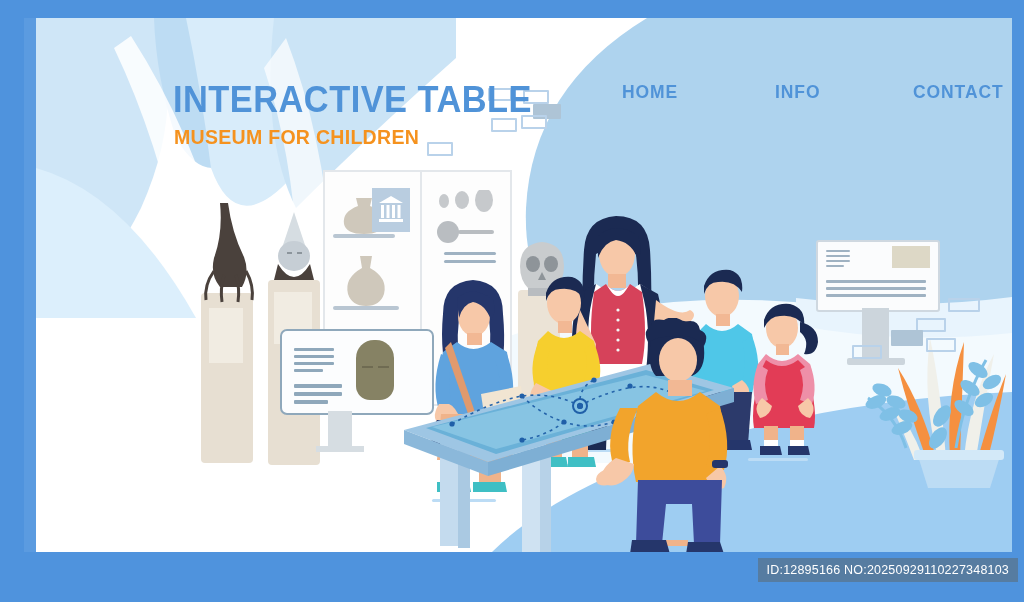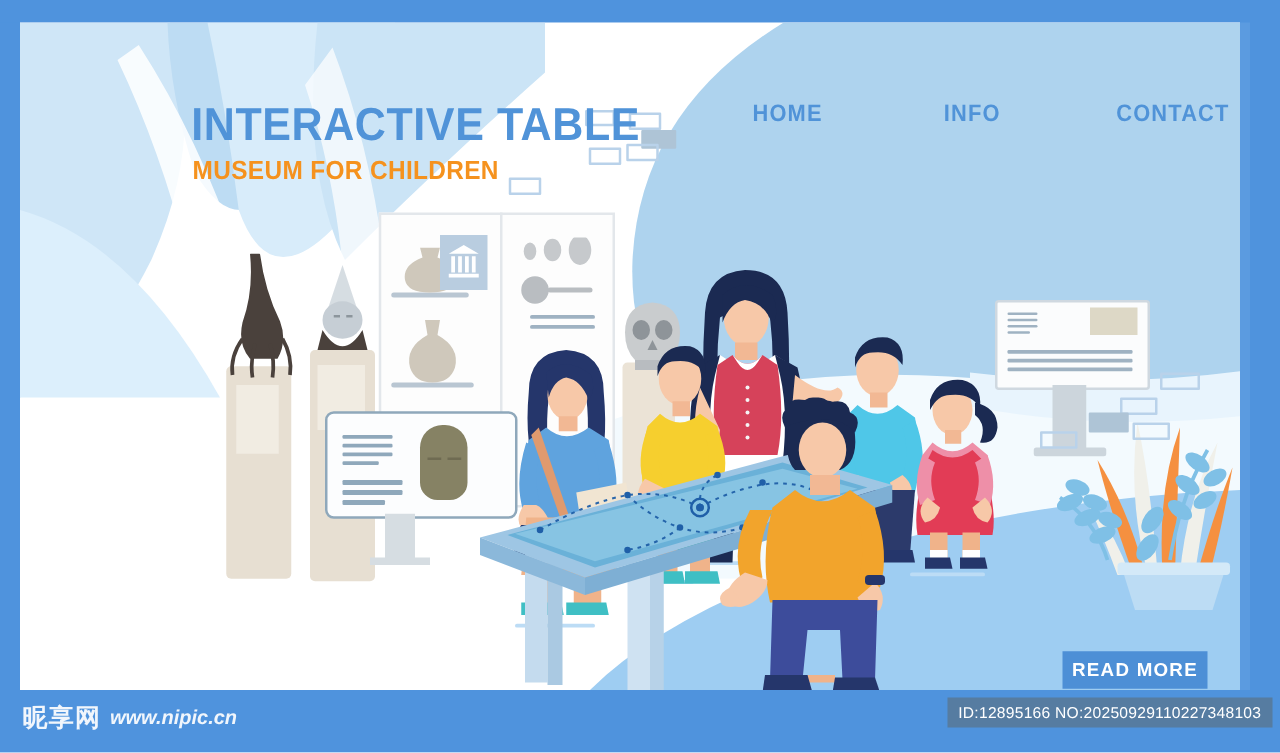--- a/index.html
+++ b/index.html
@@ -3,21 +3,21 @@
 <meta charset="utf-8">
 <style>
   html,body{margin:0;padding:0;background:#fff;}
   body{width:1024px;height:602px;overflow:hidden;font-family:"Liberation Sans",sans-serif;}
   #stage{position:relative;width:1024px;height:602px;background:#5b9be0;overflow:hidden;}
 
   
   .frame-band{position:absolute;background:#4f93dd;}
 
   
-  #canvas{position:absolute;left:16px;top:18px;width:976px;height:534px;background:#ffffff;overflow:hidden;}
+  #canvas{position:absolute;left:36px;top:18px;width:976px;height:534px;background:#ffffff;overflow:hidden;}
 
   
   #title{position:absolute;left:137px;top:61px;font-size:37px;font-weight:bold;letter-spacing:.5px;
          color:#5093d8;font-family:"Liberation Sans",sans-serif;transform:scaleX(.93);transform-origin:left top;}
   #subtitle{position:absolute;left:138px;top:107px;font-size:21px;font-weight:bold;letter-spacing:.3px;
             color:#f5921e;transform:scaleX(.93);transform-origin:left top;}
 
   .nav{position:absolute;top:63px;font-size:19px;font-weight:bold;letter-spacing:1px;color:#5093d8;
        transform:scaleX(.92);transform-origin:left top;cursor:pointer;}
   #nav-home{left:586px;}
@@ -390,23 +390,18 @@
     </svg>
 
     <div id="title">INTERACTIVE TABLE</div>
     <div id="subtitle">MUSEUM FOR CHILDREN</div>
 
     <div class="nav" id="nav-home">HOME</div>
     <div class="nav" id="nav-info">INFO</div>
     <div class="nav" id="nav-contact">CONTACT</div>
 
 
-    <div id="readmore">READ MORE</div>
 
   </div>
 
-  <div id="wm">
-    <span class="cn">昵享网</span>
-    <span class="url">www.nipic.cn</span>
-  </div>
   <div id="idbar">ID:12895166 NO:20250929110227348103</div>
 
 </div>
 
 </body></html>

